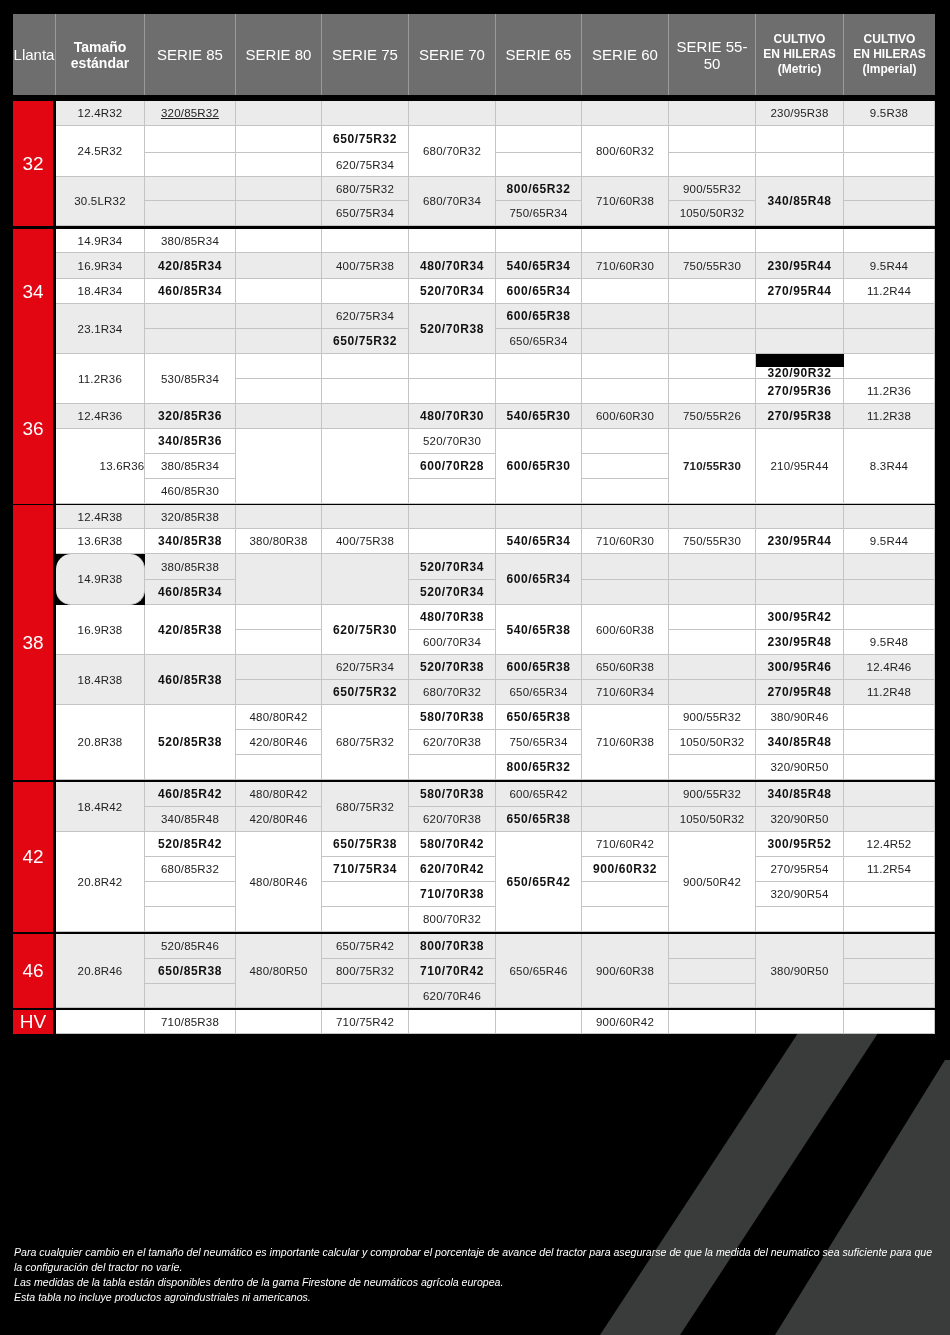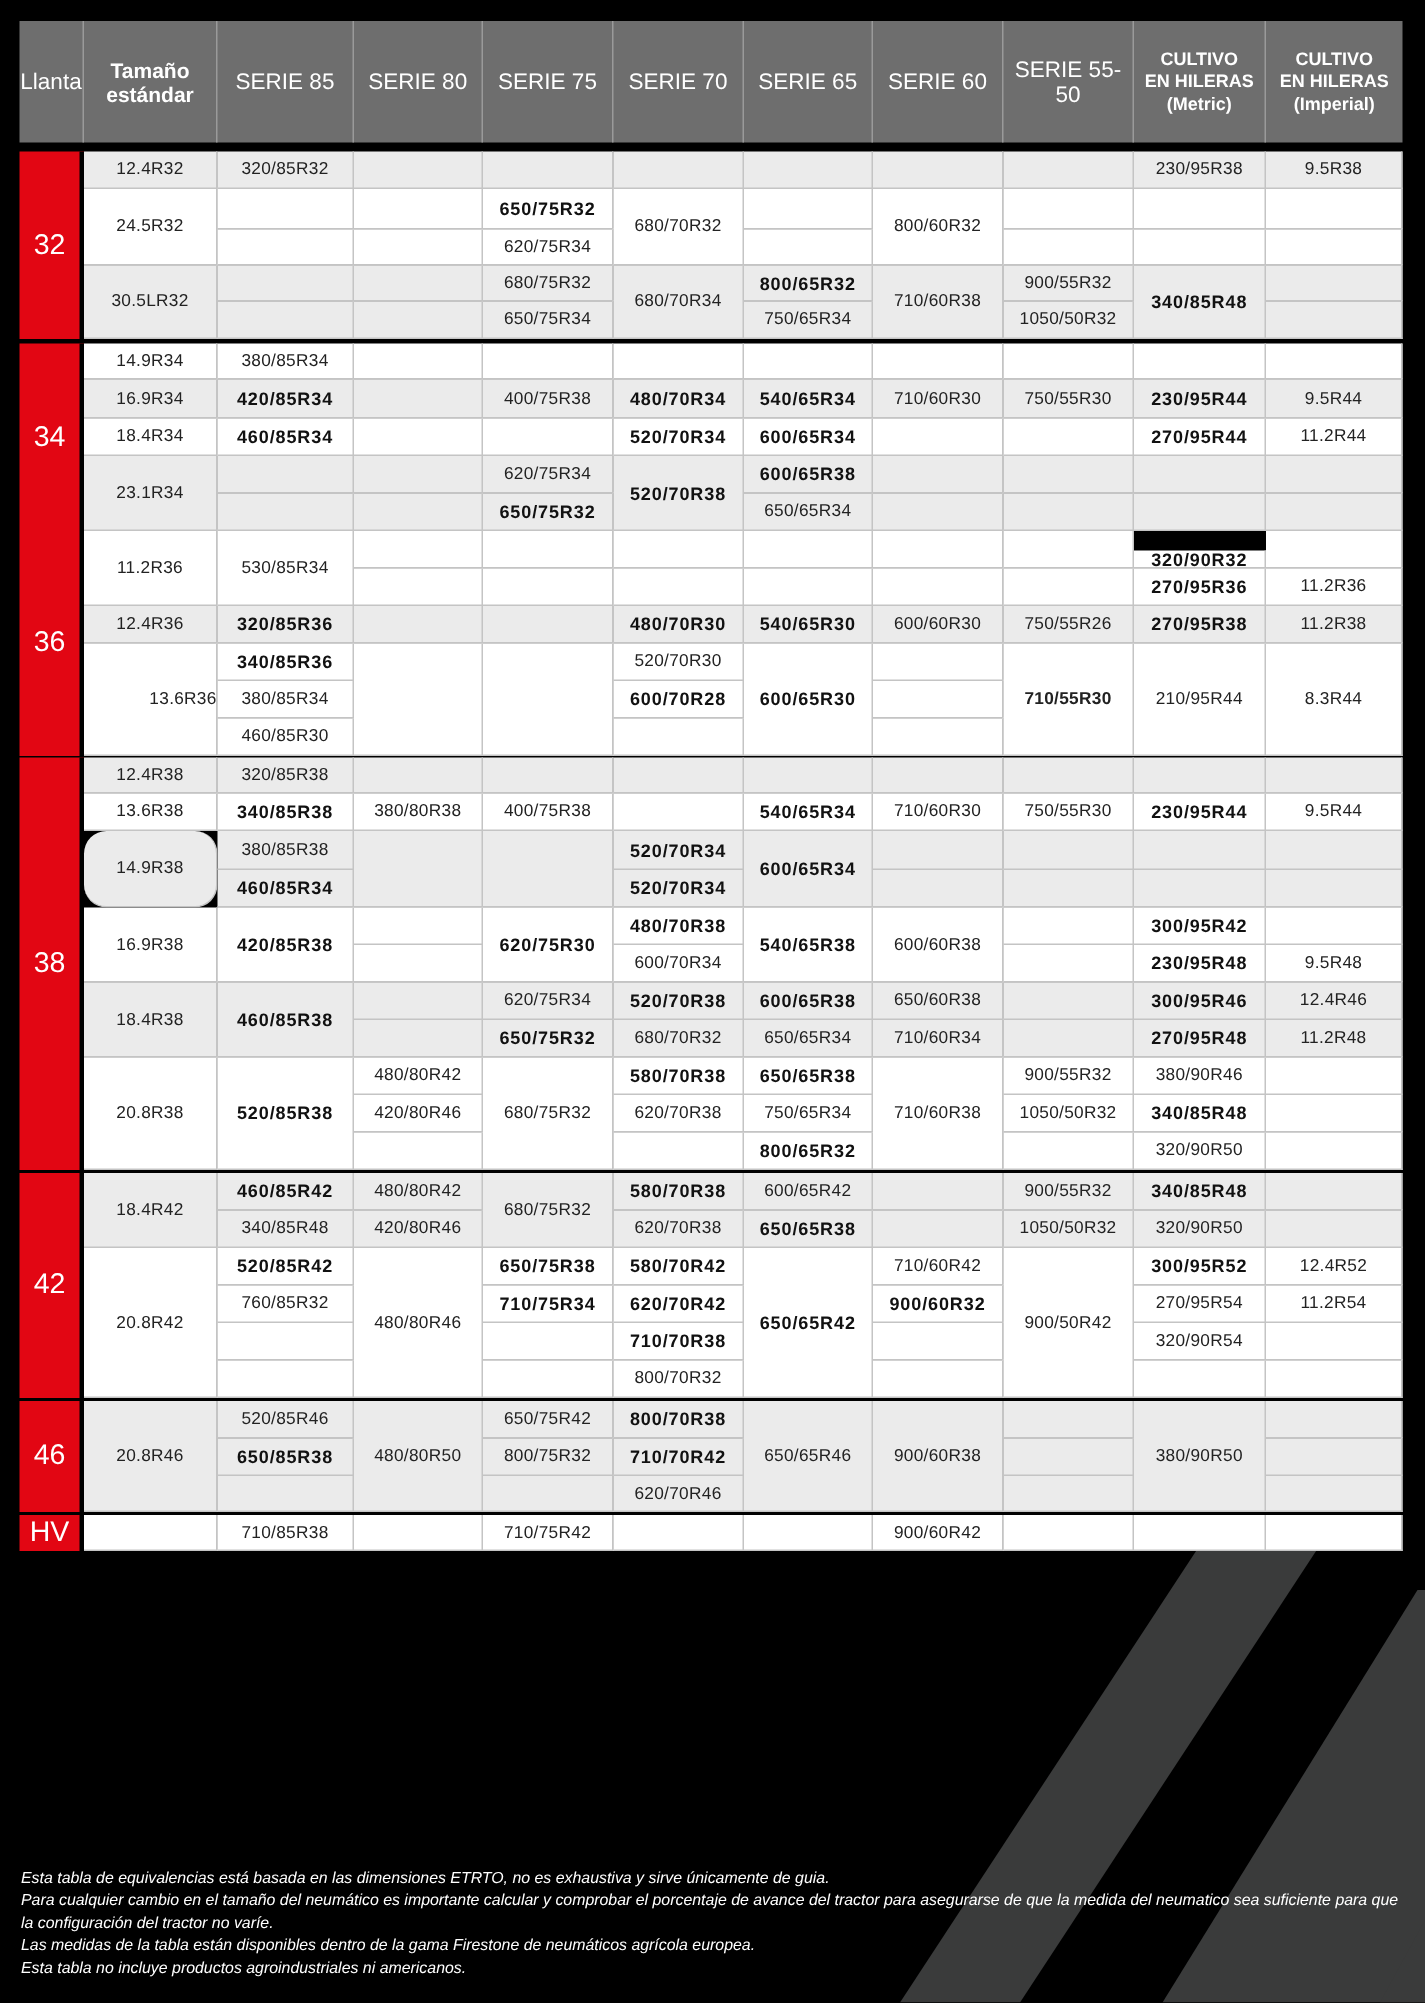--- a/index.html
+++ b/index.html
@@ -51,21 +51,21 @@
 (Metric)</div>
     <div class="hcell small">CULTIVO
 EN HILERAS
 (Imperial)</div>
   </div>
 
 <div id="groups">
     <div class="group" style="top: 101px; grid-template-rows: 25px 27px 24px 24px 25px;">
       <div class="rim" style="grid-row: 1 / span 5;">32</div>
       <div class="cell g" style="grid-area: 1 / 2 / span 1;">12.4R32</div>
-      <div class="cell g" style="grid-area: 1 / 3 / span 1;">320/85R32</div>
+      <div class="cell g" style="grid-area: 1 / 3 / span 1; text-decoration: underline;">320/85R32</div>
       <div class="cell g" style="grid-area: 1 / 4 / span 1;"></div>
       <div class="cell g" style="grid-area: 1 / 5 / span 1;"></div>
       <div class="cell g" style="grid-area: 1 / 6 / span 1;"></div>
       <div class="cell g" style="grid-area: 1 / 7 / span 1;"></div>
       <div class="cell g" style="grid-area: 1 / 8 / span 1;"></div>
       <div class="cell g" style="grid-area: 1 / 9 / span 1;"></div>
       <div class="cell g" style="grid-area: 1 / 10 / span 1;">230/95R38</div>
       <div class="cell g" style="grid-area: 1 / 11 / span 1;">9.5R38</div>
       <div class="cell w" style="grid-area: 2 / 2 / span 2;">24.5R32</div>
       <div class="cell w" style="grid-area: 2 / 3 / span 1;"></div>
@@ -308,21 +308,21 @@
       <div class="cell g" style="grid-area: 1 / 8 / span 1;"></div>
       <div class="cell g" style="grid-area: 2 / 8 / span 1;"></div>
       <div class="cell g" style="grid-area: 1 / 9 / span 1;">900/55R32</div>
       <div class="cell g" style="grid-area: 2 / 9 / span 1;">1050/50R32</div>
       <div class="cell g b" style="grid-area: 1 / 10 / span 1;">340/85R48</div>
       <div class="cell g" style="grid-area: 2 / 10 / span 1;">320/90R50</div>
       <div class="cell g" style="grid-area: 1 / 11 / span 1;"></div>
       <div class="cell g" style="grid-area: 2 / 11 / span 1;"></div>
       <div class="cell w" style="grid-area: 3 / 2 / span 4;">20.8R42</div>
       <div class="cell w b" style="grid-area: 3 / 3 / span 1;">520/85R42</div>
-      <div class="cell w" style="grid-area: 4 / 3 / span 1;">760/85R32</div>
+      <div class="cell w" style="grid-area: 4 / 3 / span 1;">680/85R32</div>
       <div class="cell w" style="grid-area: 5 / 3 / span 1;"></div>
       <div class="cell w" style="grid-area: 6 / 3 / span 1;"></div>
       <div class="cell w" style="grid-area: 3 / 4 / span 4;">480/80R46</div>
       <div class="cell w b" style="grid-area: 3 / 5 / span 1;">650/75R38</div>
       <div class="cell w b" style="grid-area: 4 / 5 / span 1;">710/75R34</div>
       <div class="cell w" style="grid-area: 5 / 5 / span 1;"></div>
       <div class="cell w" style="grid-area: 6 / 5 / span 1;"></div>
       <div class="cell w b" style="grid-area: 3 / 6 / span 1;">580/70R42</div>
       <div class="cell w b" style="grid-area: 4 / 6 / span 1;">620/70R42</div>
       <div class="cell w b" style="grid-area: 5 / 6 / span 1;">710/70R38</div>
@@ -374,17 +374,16 @@
       <div class="cell w" style="grid-area: 1 / 6 / span 1;"></div>
       <div class="cell w" style="grid-area: 1 / 7 / span 1;"></div>
       <div class="cell w" style="grid-area: 1 / 8 / span 1;">900/60R42</div>
       <div class="cell w" style="grid-area: 1 / 9 / span 1;"></div>
       <div class="cell w" style="grid-area: 1 / 10 / span 1;"></div>
       <div class="cell w" style="grid-area: 1 / 11 / span 1;"></div>
     </div>
   </div>
 
 <div class="footer" id="footer">
-    <p>Esta tabla de equivalencias está basada en las dimensiones ETRTO, no es exhaustiva y sirve únicamente de guia.</p>
     <p>Para cualquier cambio en el tamaño del neumático es importante calcular y comprobar el porcentaje de avance del tractor para asegurarse de que la medida del neumatico sea suficiente para que la configuración del tractor no varíe.</p>
     <p>Las medidas de la tabla están disponibles dentro de la gama Firestone de neumáticos agrícola europea.</p>
     <p>Esta tabla no incluye productos agroindustriales ni americanos.</p>
   </div>
 
 </body></html>

